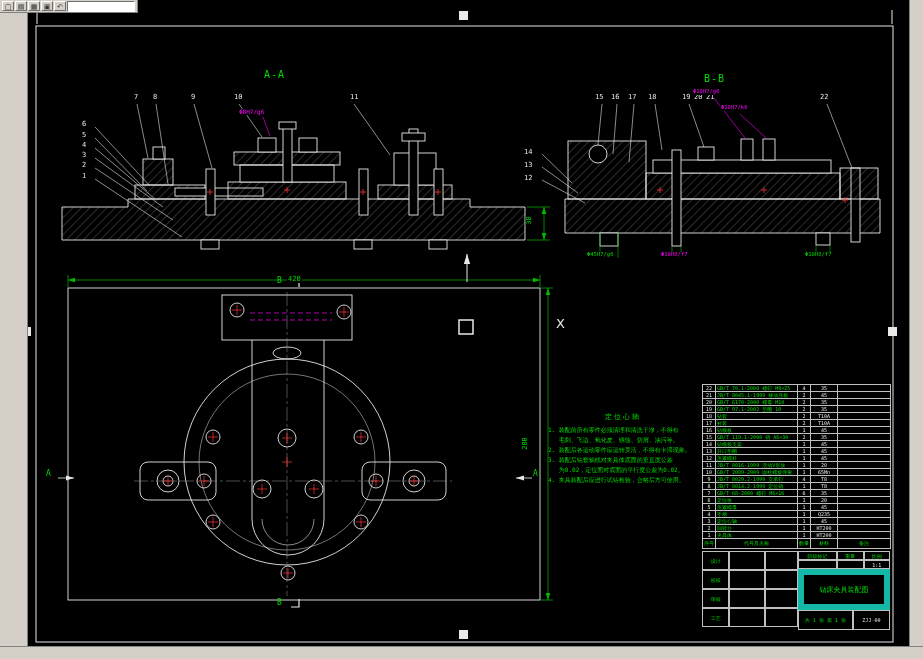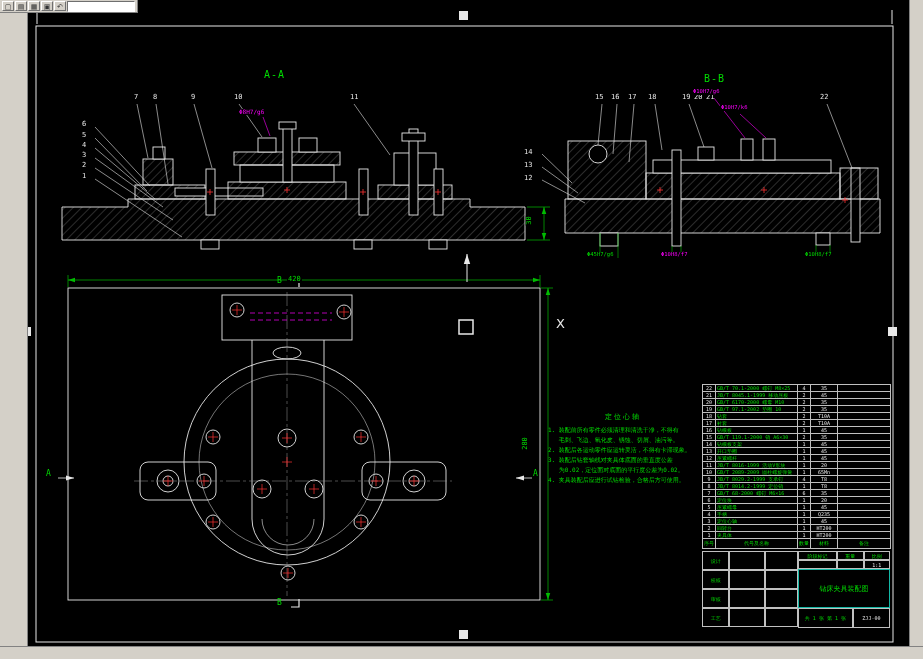--- a/index.html
+++ b/index.html
@@ -41,21 +41,21 @@
        color:#00dd00;}
   .tb-left{width:96px;display:flex;flex-direction:column;}
   .tb-lrow{display:flex;height:19px;}
   .tb-lrow .c{border:1px solid #c0c0c0;font-size:5px;line-height:18px;overflow:hidden;}
   .tb-lrow .lab{width:26px;text-align:center;}
   .tb-lrow .c2{width:34px;} .tb-lrow .c3{width:32px;}
   .tb-right{width:92px;display:flex;flex-direction:column;}
   .tb-r1{display:flex;height:9px;}
   .tb-r1 .c{border:1px solid #c0c0c0;font-size:5px;line-height:8px;text-align:center;overflow:hidden;}
   .tb-r1 .ca{width:38px;} .tb-r1 .cb{width:25px;} .tb-r1 .cc{width:25px;}
-  .tb-title{height:37px;border:1px solid #14b8a6;font-size:7px;display:flex;
+  .tb-title{height:37px;border:6px solid #14b8a6;font-size:7px;display:flex;
        align-items:center;justify-content:center;text-align:right;}
   .tb-r3{display:flex;height:20px;}
   .tb-r3 .c{border:1px solid #c0c0c0;font-size:5px;line-height:18px;text-align:center;overflow:hidden;}
   .tb-r3 .sheet{width:54px;} .tb-r3 .dno{width:36px;color:#e8e8e8;}
 </style>
 </head>
 <body>
 
 <div id="screen">
 

